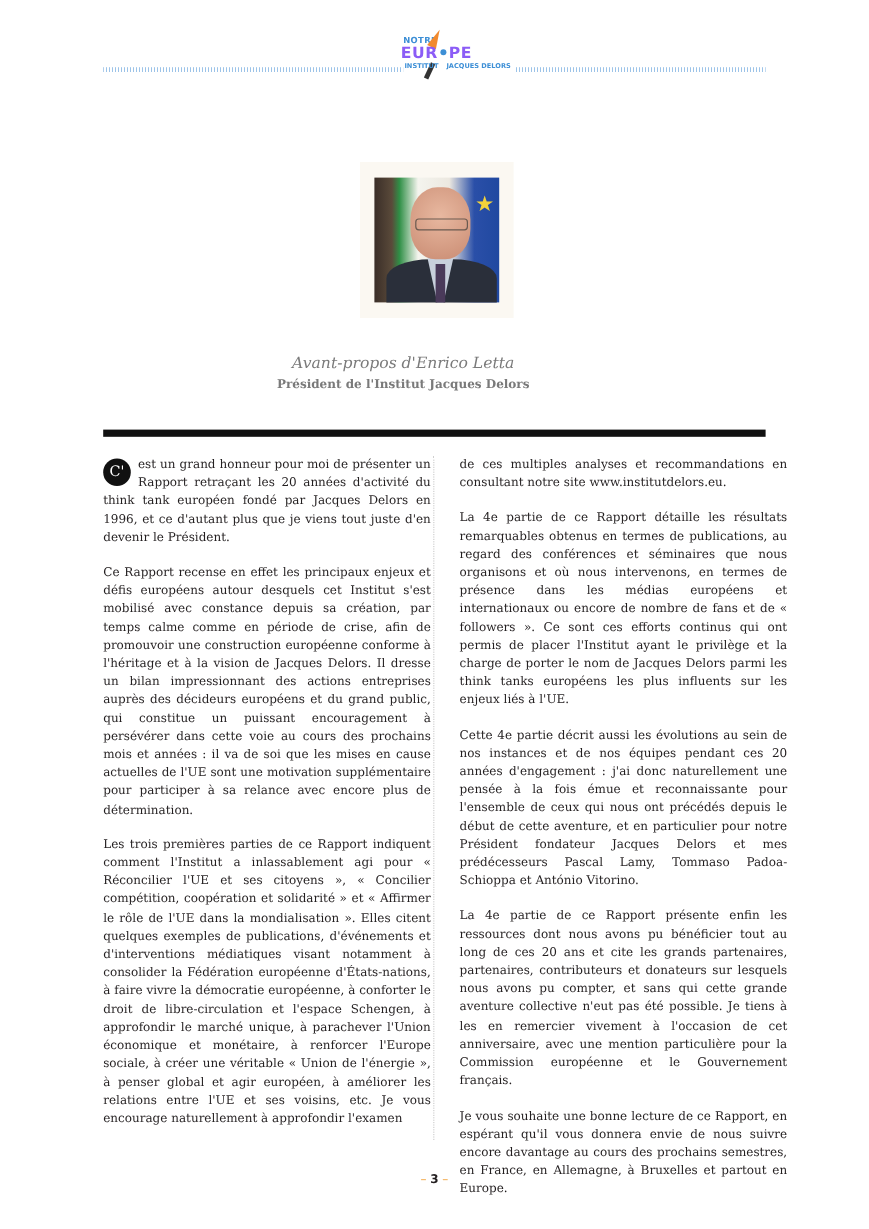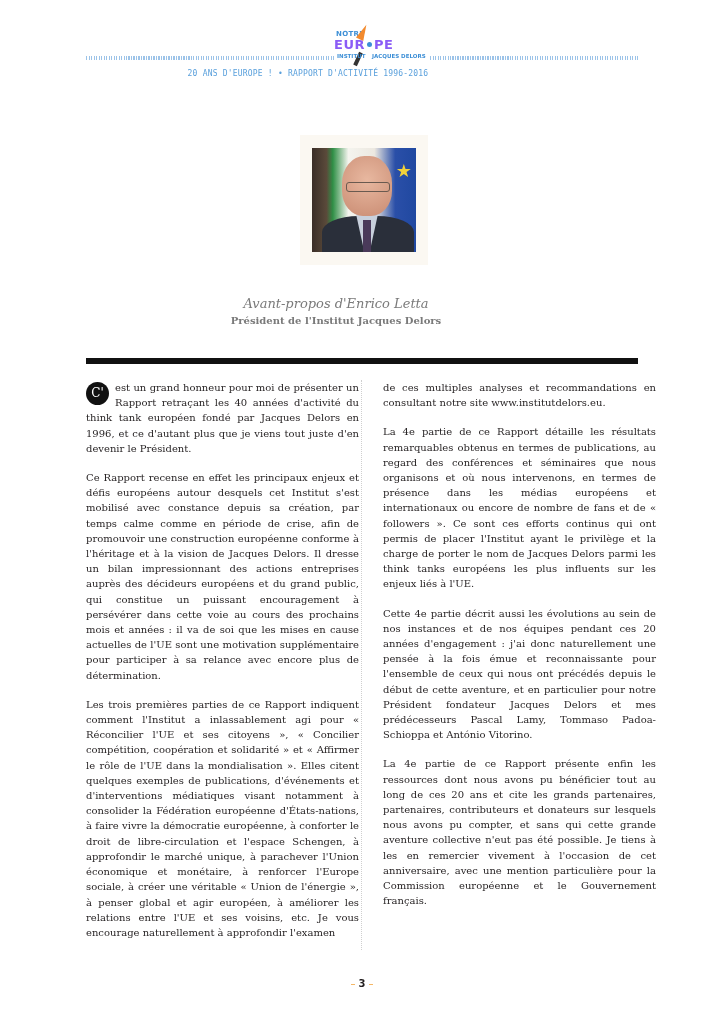--- a/index.html
+++ b/index.html
@@ -46,21 +46,20 @@
   <div class="logo">
     <span class="notre">NOTRE</span>
     <span class="torch"></span>
     <span class="handle"></span>
     <span class="europe"><span>EUR</span><span class="dot"></span><span>PE</span></span>
   </div>
   <div class="stripe left"></div>
   <span class="institut">INSTITUT</span>
   <span class="jacques">JACQUES DELORS</span>
   <div class="stripe right"></div>
-  <div class="subtitle">20 ANS D'EUROPE ! • RAPPORT D'ACTIVITÉ 1996-2016</div>
 </div>
 
 <div class="photo-frame">
   <div class="photo" title="Portrait d'Enrico Letta">
     <span class="star">★</span>
     <div class="suit"></div>
     <div class="shirt"></div>
     <div class="tie"></div>
     <div class="head"></div>
     <div class="glasses"></div>
@@ -68,29 +67,30 @@
 </div>
 
 <div class="title-block">
   <div class="t1">Avant-propos d'Enrico Letta</div>
   <div class="t2">Président de l'Institut Jacques Delors</div>
 </div>
 
 <div class="rule"></div>
 
 <div class="col left">
-  <p><span class="dropcap">C'</span><span>est un grand honneur pour moi de présenter un Rapport retraçant les 40 années d'activité du think tank européen fondé par Jacques Delors en 1996, et ce d'autant plus que je viens tout juste d'en devenir le Président.</span></p>
+  <p><span class="dropcap">C'</span><span>est un grand honneur pour moi de présenter un Rapport retraçant les 20 années d'activité du think tank européen fondé par Jacques Delors en 1996, et ce d'autant plus que je viens tout juste d'en devenir le Président.</span></p>
   <p>Ce Rapport recense en effet les principaux enjeux et défis européens autour desquels cet Institut s'est mobilisé avec constance depuis sa création, par temps calme comme en période de crise, afin de promouvoir une construction européenne conforme à l'héritage et à la vision de Jacques Delors. Il dresse un bilan impressionnant des actions entreprises auprès des décideurs européens et du grand public, qui constitue un puissant encouragement à persévérer dans cette voie au cours des prochains mois et années : il va de soi que les mises en cause actuelles de l'UE sont une motivation supplémentaire pour participer à sa relance avec encore plus de détermination.</p>
   <p>Les trois premières parties de ce Rapport indiquent comment l'Institut a inlassablement agi pour « Réconcilier l'UE et ses citoyens », « Concilier compétition, coopération et solidarité » et « Affirmer le rôle de l'UE dans la mondialisation ». Elles citent quelques exemples de publications, d'événements et d'interventions médiatiques visant notamment à consolider la Fédération européenne d'États-nations, à faire vivre la démocratie européenne, à conforter le droit de libre-circulation et l'espace Schengen, à approfondir le marché unique, à parachever l'Union économique et monétaire, à renforcer l'Europe sociale, à créer une véritable « Union de l'énergie », à penser global et agir européen, à améliorer les relations entre l'UE et ses voisins, etc. Je vous encourage naturellement à approfondir l'examen</p>
 </div>
 
 <div class="divider"></div>
 
 <div class="col right">
   <p>de ces multiples analyses et recommandations en consultant notre site www.institutdelors.eu.</p>
   <p>La 4e partie de ce Rapport détaille les résultats remarquables obtenus en termes de publications, au regard des conférences et séminaires que nous organisons et où nous intervenons, en termes de présence dans les médias européens et internationaux ou encore de nombre de fans et de « followers ». Ce sont ces efforts continus qui ont permis de placer l'Institut ayant le privilège et la charge de porter le nom de Jacques Delors parmi les think tanks européens les plus influents sur les enjeux liés à l'UE.</p>
   <p>Cette 4e partie décrit aussi les évolutions au sein de nos instances et de nos équipes pendant ces 20 années d'engagement : j'ai donc naturellement une pensée à la fois émue et reconnaissante pour l'ensemble de ceux qui nous ont précédés depuis le début de cette aventure, et en particulier pour notre Président fondateur Jacques Delors et mes prédécesseurs Pascal Lamy, Tommaso Padoa-Schioppa et António Vitorino.</p>
   <p>La 4e partie de ce Rapport présente enfin les ressources dont nous avons pu bénéficier tout au long de ces 20 ans et cite les grands partenaires, partenaires, contributeurs et donateurs sur lesquels nous avons pu compter, et sans qui cette grande aventure collective n'eut pas été possible. Je tiens à les en remercier vivement à l'occasion de cet anniversaire, avec une mention particulière pour la Commission européenne et le Gouvernement français.</p>
+  <p>Je vous souhaite une bonne lecture de ce Rapport, en espérant qu'il vous donnera envie de nous suivre encore davantage au cours des prochains semestres, en France, en Allemagne, à Bruxelles et partout en Europe.</p>
 </div>
 
 <div class="page-num">
   <span class="dash">–</span><span>3</span><span class="dash">–</span>
 </div>
 
 </body></html>

